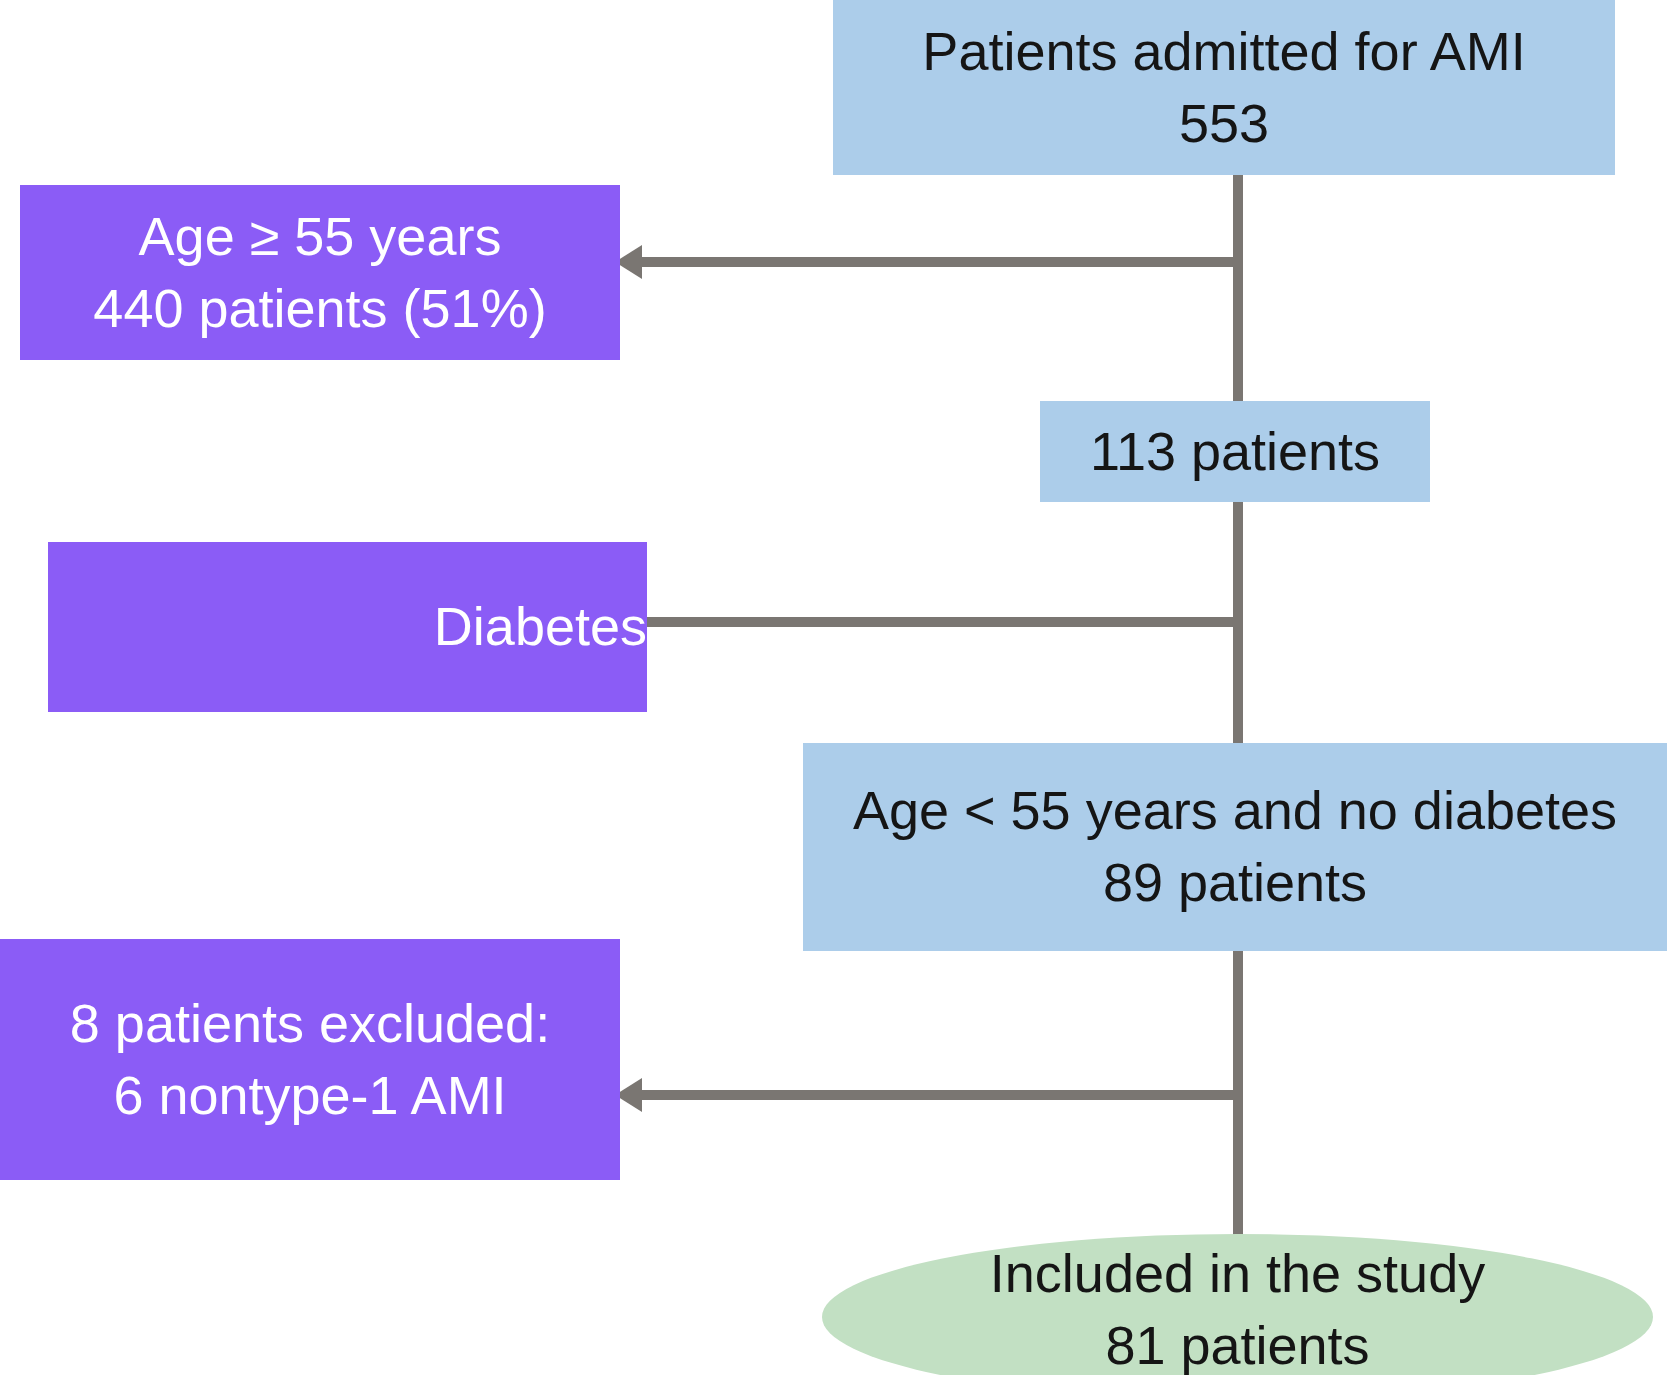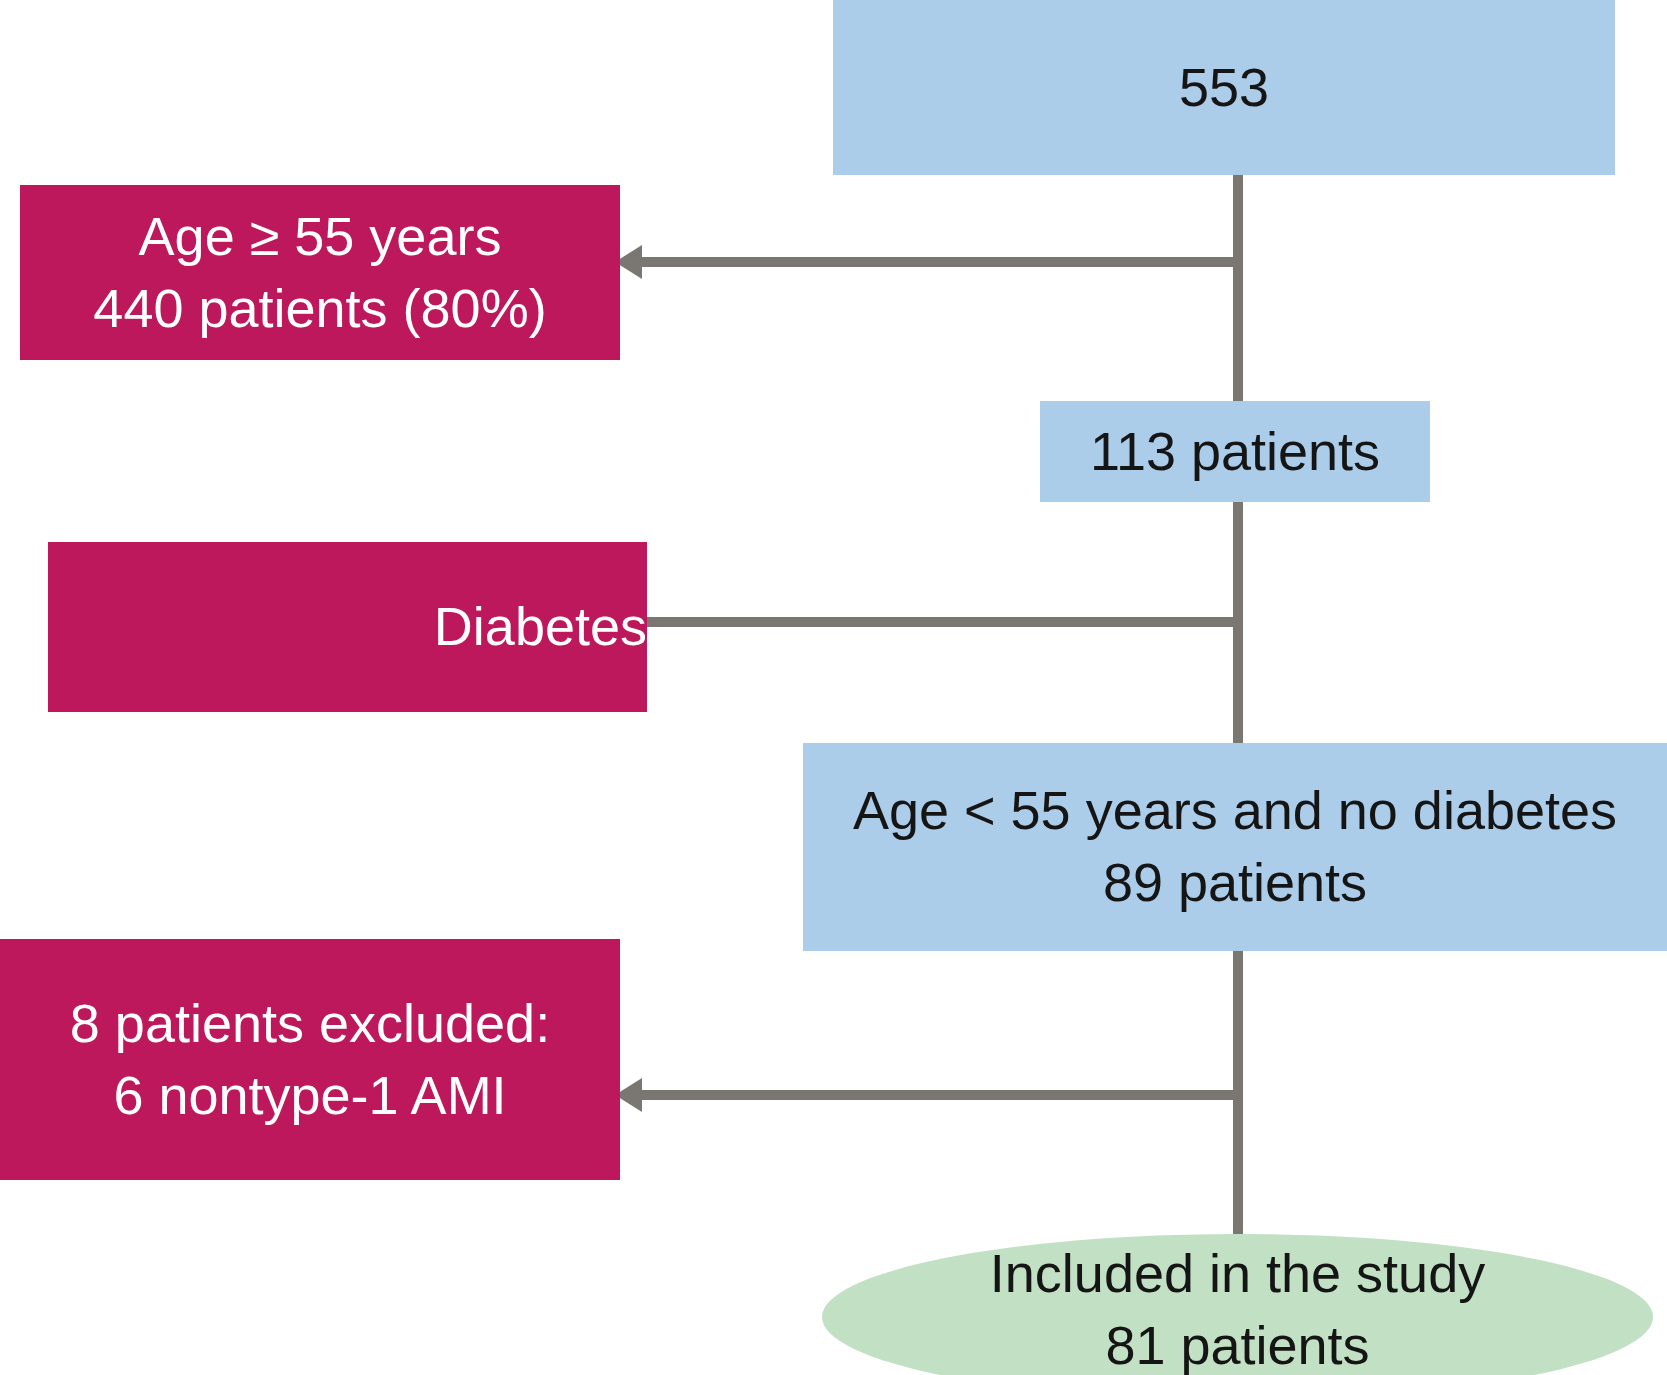--- a/index.html
+++ b/index.html
@@ -12,21 +12,21 @@
   }
   .node{
     position:absolute;
     display:flex;flex-direction:column;
     align-items:center;justify-content:center;
     text-align:center;
     font-size:54px;line-height:1.33;
     z-index:2;
   }
   .node-blue{background:#accdea;color:#151515;}
-  .node-red{background:#be185d;color:#ffffff;}
+  .node-red{background:#8b5cf6;color:#ffffff;}
   .node-green{background:#c2e0c3;color:#151515;border-radius:50%;}
   .vline{position:absolute;background:#7a7672;width:10px;z-index:1;}
   .hbar{position:absolute;background:#7a7672;height:10px;z-index:1;}
   .arrowhead{
     position:absolute;width:0;height:0;z-index:1;
     border-style:solid;
     border-width:17px 27px 17px 0;
     border-color:transparent #7a7672 transparent transparent;
   }
   .ellipse-pad{padding-bottom:14px;}
@@ -41,26 +41,27 @@
   <div class="hbar" style="left:640px;top:257px;width:598px;"></div>
   <div class="arrowhead" style="left:615px;top:245px;"></div>
 
   <div class="hbar" style="left:640px;top:617px;width:598px;"></div>
   <div class="arrowhead" style="left:615px;top:605px;"></div>
 
   <div class="hbar" style="left:640px;top:1090px;width:598px;"></div>
   <div class="arrowhead" style="left:615px;top:1078px;"></div>
 
   <div class="node node-blue" style="left:833px;top:0;width:782px;height:175px;">
+    <div>Patients admitted for AMI</div>
     <div>553</div>
   </div>
 
   <div class="node node-red" style="left:20px;top:185px;width:600px;height:175px;">
     <div>Age ≥ 55 years</div>
-    <div>440 patients (80%)</div>
+    <div>440 patients (51%)</div>
   </div>
 
   <div class="node node-blue" style="left:1040px;top:401px;width:390px;height:101px;">
     <div>113 patients</div>
   </div>
 
   <div class="node node-red" style="left:48px;top:542px;width:599px;height:170px;align-items:flex-end;">
     <div>Diabetes</div>
   </div>
 

